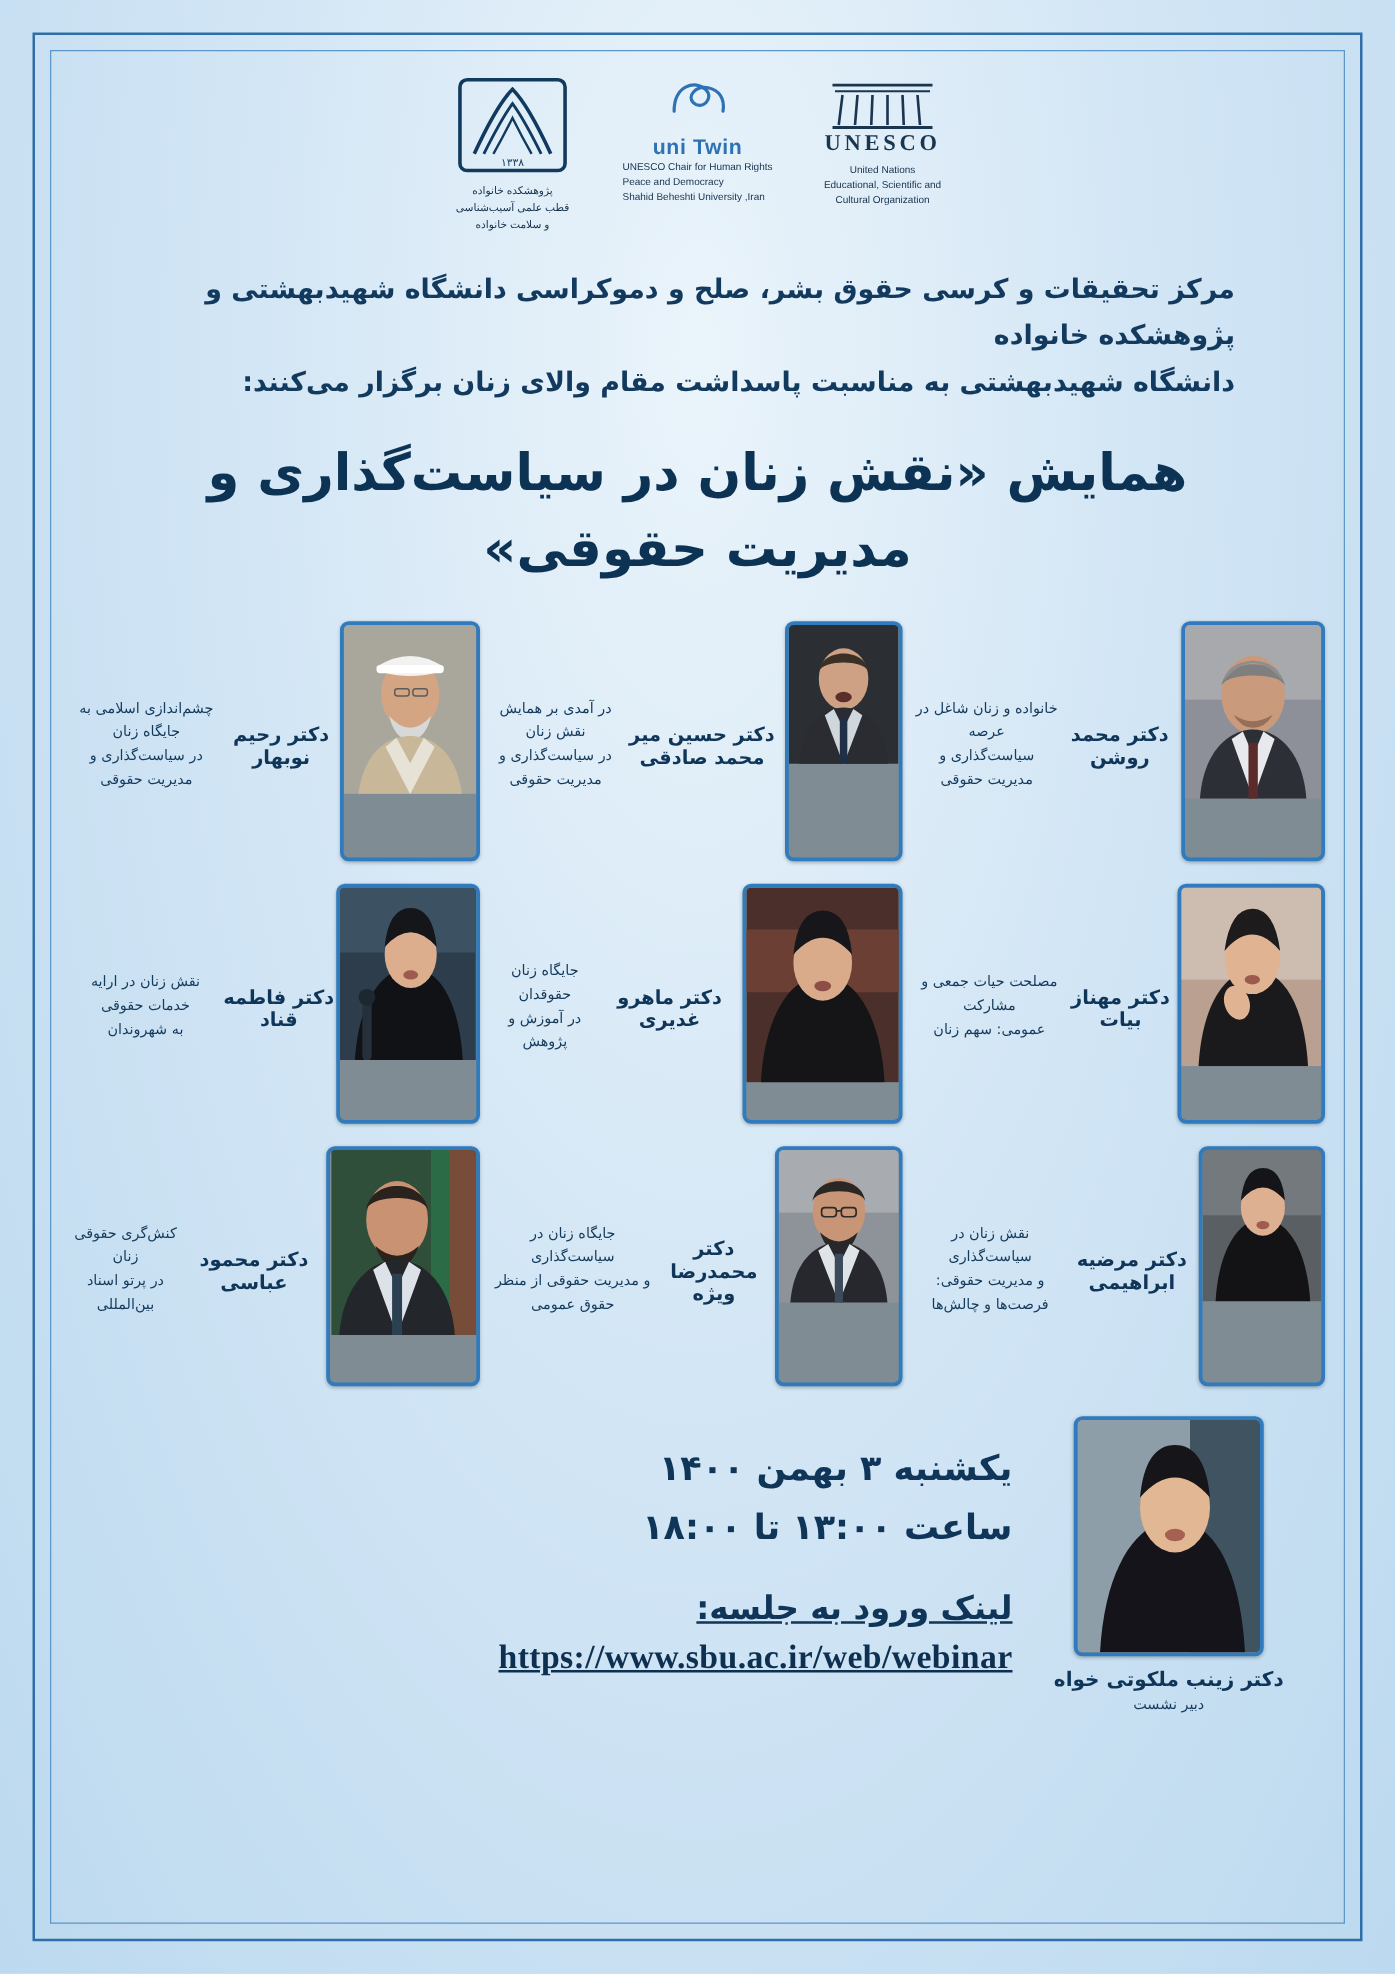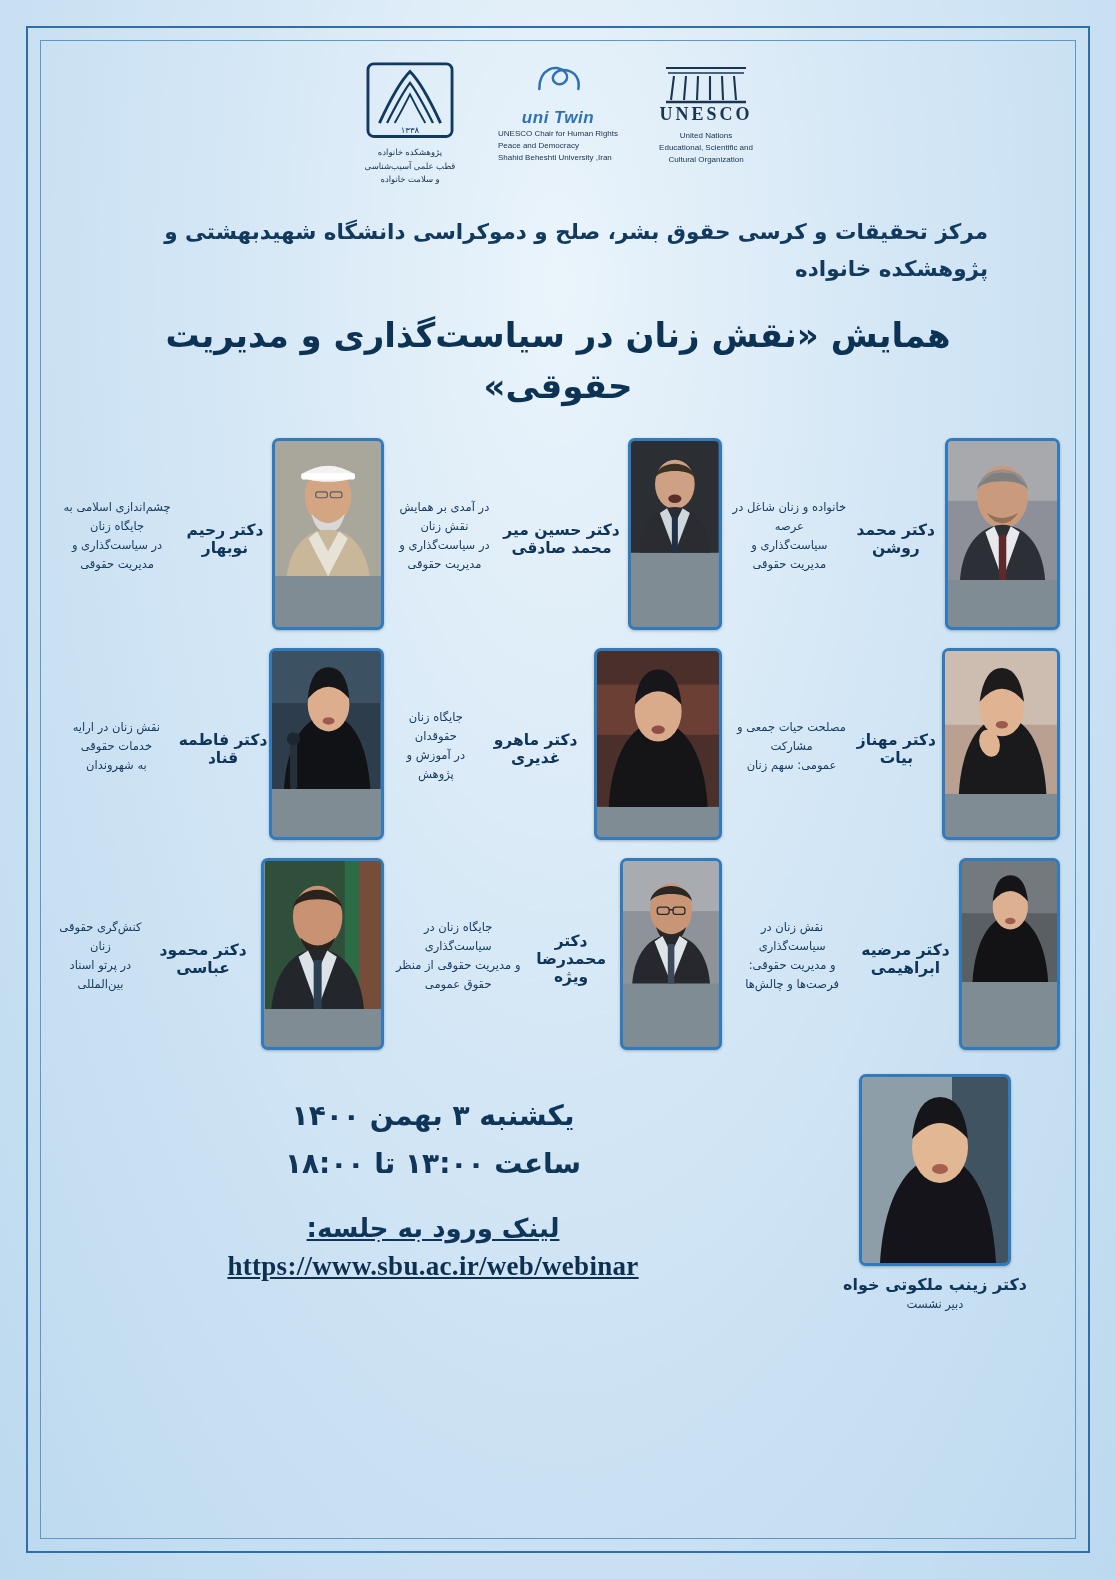--- a/index.html
+++ b/index.html
@@ -42,41 +42,41 @@
   .unesco-word{
     position:absolute;left:0;top:44px;width:96px;text-align:center;
     font-size:18px;letter-spacing:3px;color:#1a3550;font-weight:bold;
     font-family:"Liberation Serif", serif;
   }
   .unitwin{
     width:92px;height:68px;position:relative;display:flex;flex-direction:column;
     align-items:center;justify-content:center;
   }
   .unitwin-word{
-    font-size:17px;color:#2e72b5;font-weight:bold;font-style:italic;
+    font-size:17px;color:#2e72b5;font-weight:bold;
     letter-spacing:.5px;
     margin-top:14px;
   }
   .sbu-mark{width:96px;height:86px;}
   .caption-ltr{
     font-size:8px;line-height:1.5;color:#15324e;direction:ltr;text-align:left;
   }
   .caption-rtl{
     font-size:8.5px;line-height:1.6;color:#15324e;direction:rtl;text-align:center;
   }
 
   
   .intro{
     margin:26px auto 0;width:860px;
     font-size:21.5px;line-height:1.75;font-weight:bold;color:#123a5e;
     font-family:"DejaVu Sans", sans-serif;
   }
   .main-title{
     margin:22px auto 0;width:940px;text-align:center;
-    font-size:34px;line-height:1.5;font-weight:bold;color:#0d3354;
+    font-size:41px;line-height:1.5;font-weight:bold;color:#0d3354;
     font-family:"DejaVu Sans", sans-serif;
   }
 
   
   .grid{
     margin:26px auto 0;width:100%;
     display:grid;grid-template-columns:repeat(3,1fr);
     row-gap:18px;column-gap:10px;
     direction:rtl;
   }
@@ -95,21 +95,21 @@
     margin-top:4px;font-size:11.5px;line-height:1.65;color:#143a5c;
     text-align:center;max-width:210px;font-family:"DejaVu Sans", sans-serif;
   }
 
   
   .footer{
     margin-top:24px;display:flex;flex-direction:row-reverse;
     align-items:flex-start;justify-content:space-between;
   }
   .footer-left{width:250px;display:flex;flex-direction:column;align-items:center;}
-  .footer-right{flex:1;display:flex;flex-direction:column;align-items:center;padding-top:18px;}
+  .footer-right{flex:1;display:flex;flex-direction:column;align-items:flex-start;padding-top:18px;}
   .date-line{
     font-size:28px;font-weight:bold;color:#0f3558;line-height:1.7;text-align:center;
     font-family:"DejaVu Sans", sans-serif;
   }
   .link-label{
     margin-top:26px;font-size:26px;font-weight:bold;color:#0f3558;text-align:center;
     font-family:"DejaVu Sans", sans-serif;
     text-decoration:underline;
   }
   .link-url{
@@ -186,20 +186,21 @@
         <div class="caption-ltr" style="text-align:center;">
           <div>United Nations</div>
           <div>Educational, Scientific and</div>
           <div>Cultural Organization</div>
         </div>
       </div>
     </div>
 
     <div class="intro">
       <div>مرکز تحقیقات و کرسی حقوق بشر، صلح و دموکراسی دانشگاه شهیدبهشتی و پژوهشکده خانواده</div>
+      <div>دانشگاه شهیدبهشتی به مناسبت پاسداشت مقام والای زنان برگزار می‌کنند:</div>
     </div>
 
     <div class="main-title">همایش «نقش زنان در سیاست‌گذاری و مدیریت حقوقی»</div>
 
     <div class="grid">
 
       <div class="card">
         <div class="photo-frame">
           <svg class="face" viewBox="0 0 146 186" preserveAspectRatio="none">
             <rect width="146" height="186" fill="#8d9098"></rect>

